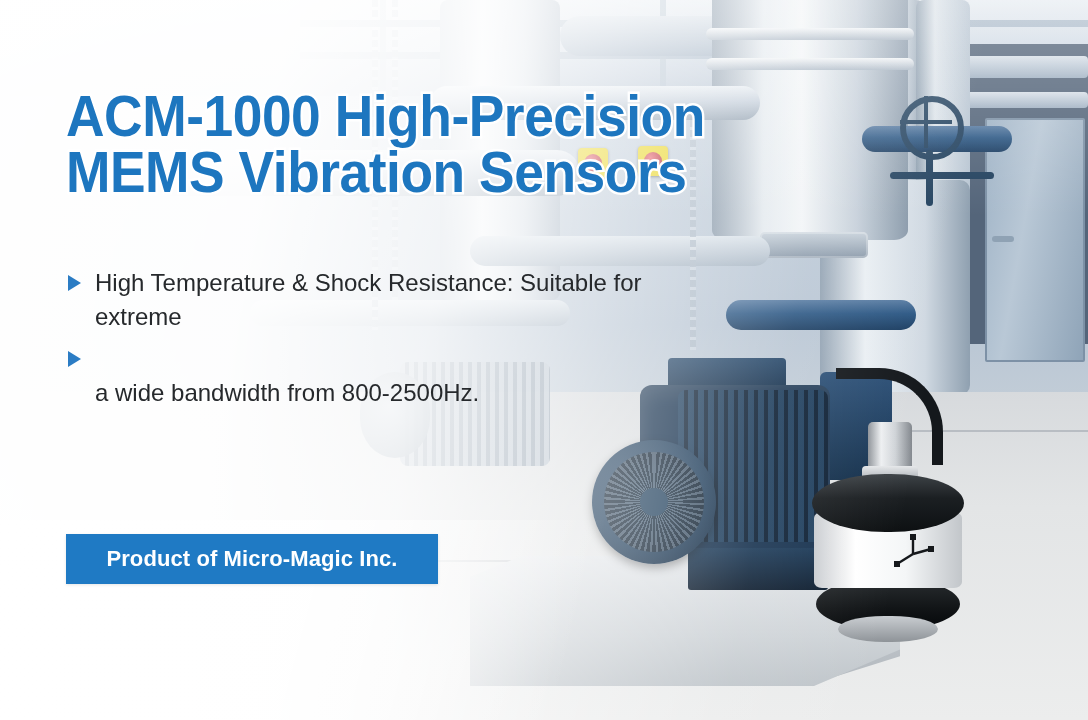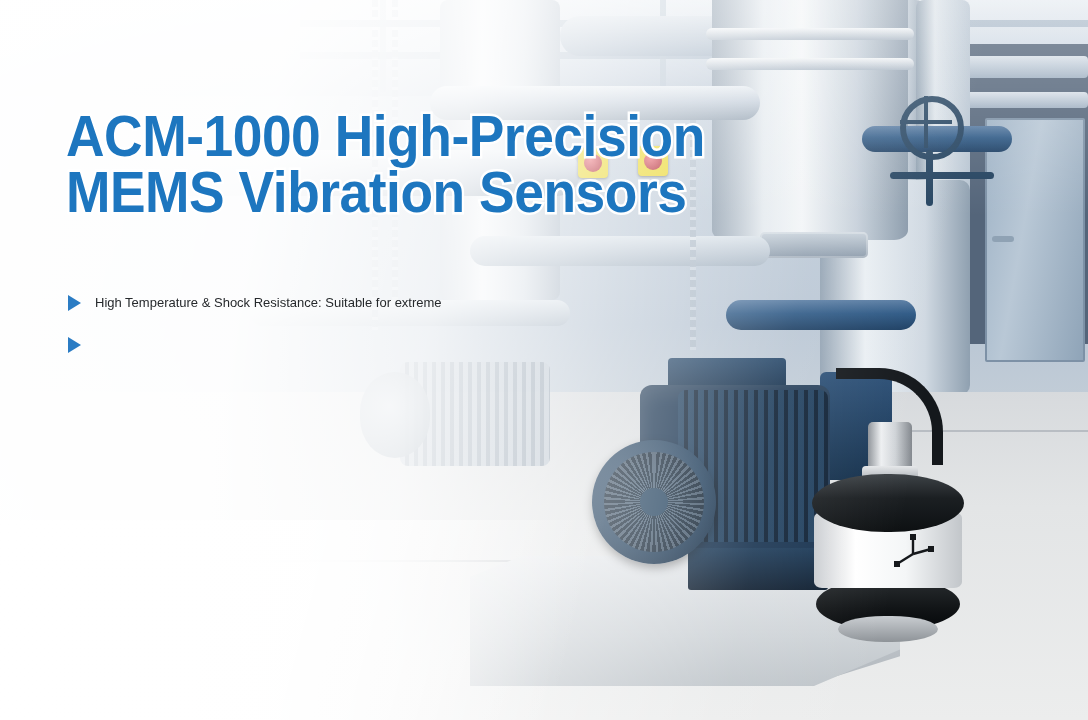--- a/index.html
+++ b/index.html
@@ -162,36 +162,36 @@
         rgba(255,255,255,.97) 24%,
         rgba(255,255,255,.80) 40%,
         rgba(255,255,255,.42) 55%,
         rgba(255,255,255,.10) 70%,
         rgba(255,255,255,0) 82%),
       linear-gradient(180deg,rgba(255,255,255,.30) 0%,rgba(255,255,255,0) 30%);}
   .fade-bottom{position:absolute;left:0;top:520px;width:620px;height:200px;
     background:linear-gradient(105deg,rgba(255,255,255,.98) 0%,rgba(255,255,255,.92) 45%,rgba(255,255,255,0) 90%);}
 
   
-  .content{position:absolute;inset:0;margin-top:20px;}
+  .content{position:absolute;inset:0;}
 
   .headline{position:absolute;left:66px;top:88px;width:780px;
     font-family:"Liberation Sans Narrow","Liberation Sans",sans-serif;
     font-weight:700;font-size:58px;line-height:56px;letter-spacing:-.5px;
     color:#1d76bf;
     transform:scaleX(.92);transform-origin:left top;
     -webkit-text-stroke:5px #ffffff;paint-order:stroke fill;
     text-shadow:0 0 2px rgba(255,255,255,.9);}
   .headline .ln{display:block;white-space:nowrap;}
 
   .bullets{position:absolute;left:66px;top:266px;width:620px;}
   .bullet{display:flex;align-items:flex-start;margin-bottom:8px;}
   .tri{flex:0 0 auto;width:0;height:0;margin:9px 14px 0 2px;
     border-left:13px solid #2b7cc4;border-top:8px solid transparent;border-bottom:8px solid transparent;}
-  .btext{font-size:13px;line-height:34px;color:#26292c;font-weight:400;}
+  .btext{font-size:24px;line-height:34px;color:#26292c;font-weight:400;}
 
   .subtitle{position:absolute;left:66px;top:440px;width:560px;
     font-size:20px;line-height:30px;color:#2d3033;}
   .subtitle .ln{display:block;}
 
   .cta{position:absolute;left:66px;top:534px;width:372px;height:50px;
     background:#1f7ac4;display:flex;align-items:center;justify-content:center;
     box-shadow:0 1px 3px rgba(0,0,0,.10);}
   .cta-label{color:#fff;font-size:22px;font-weight:700;letter-spacing:.1px;}
 </style>
@@ -302,21 +302,25 @@
         <span class="tri"></span>
         <span class="btext">
           <span>High Temperature &amp; Shock Resistance: Suitable for extreme</span><br>
         </span>
       </div>
 
       <div class="bullet">
         <span class="tri"></span>
         <span class="btext">
           <br>
+          <span>a wide bandwidth from 800-2500Hz.</span>
         </span>
       </div>
 
     </div>
 
 
+    <div class="cta">
+      <span class="cta-label">Product of Micro-Magic Inc.</span>
+    </div>
 
   </div>
 </div>
 
 </body></html>

